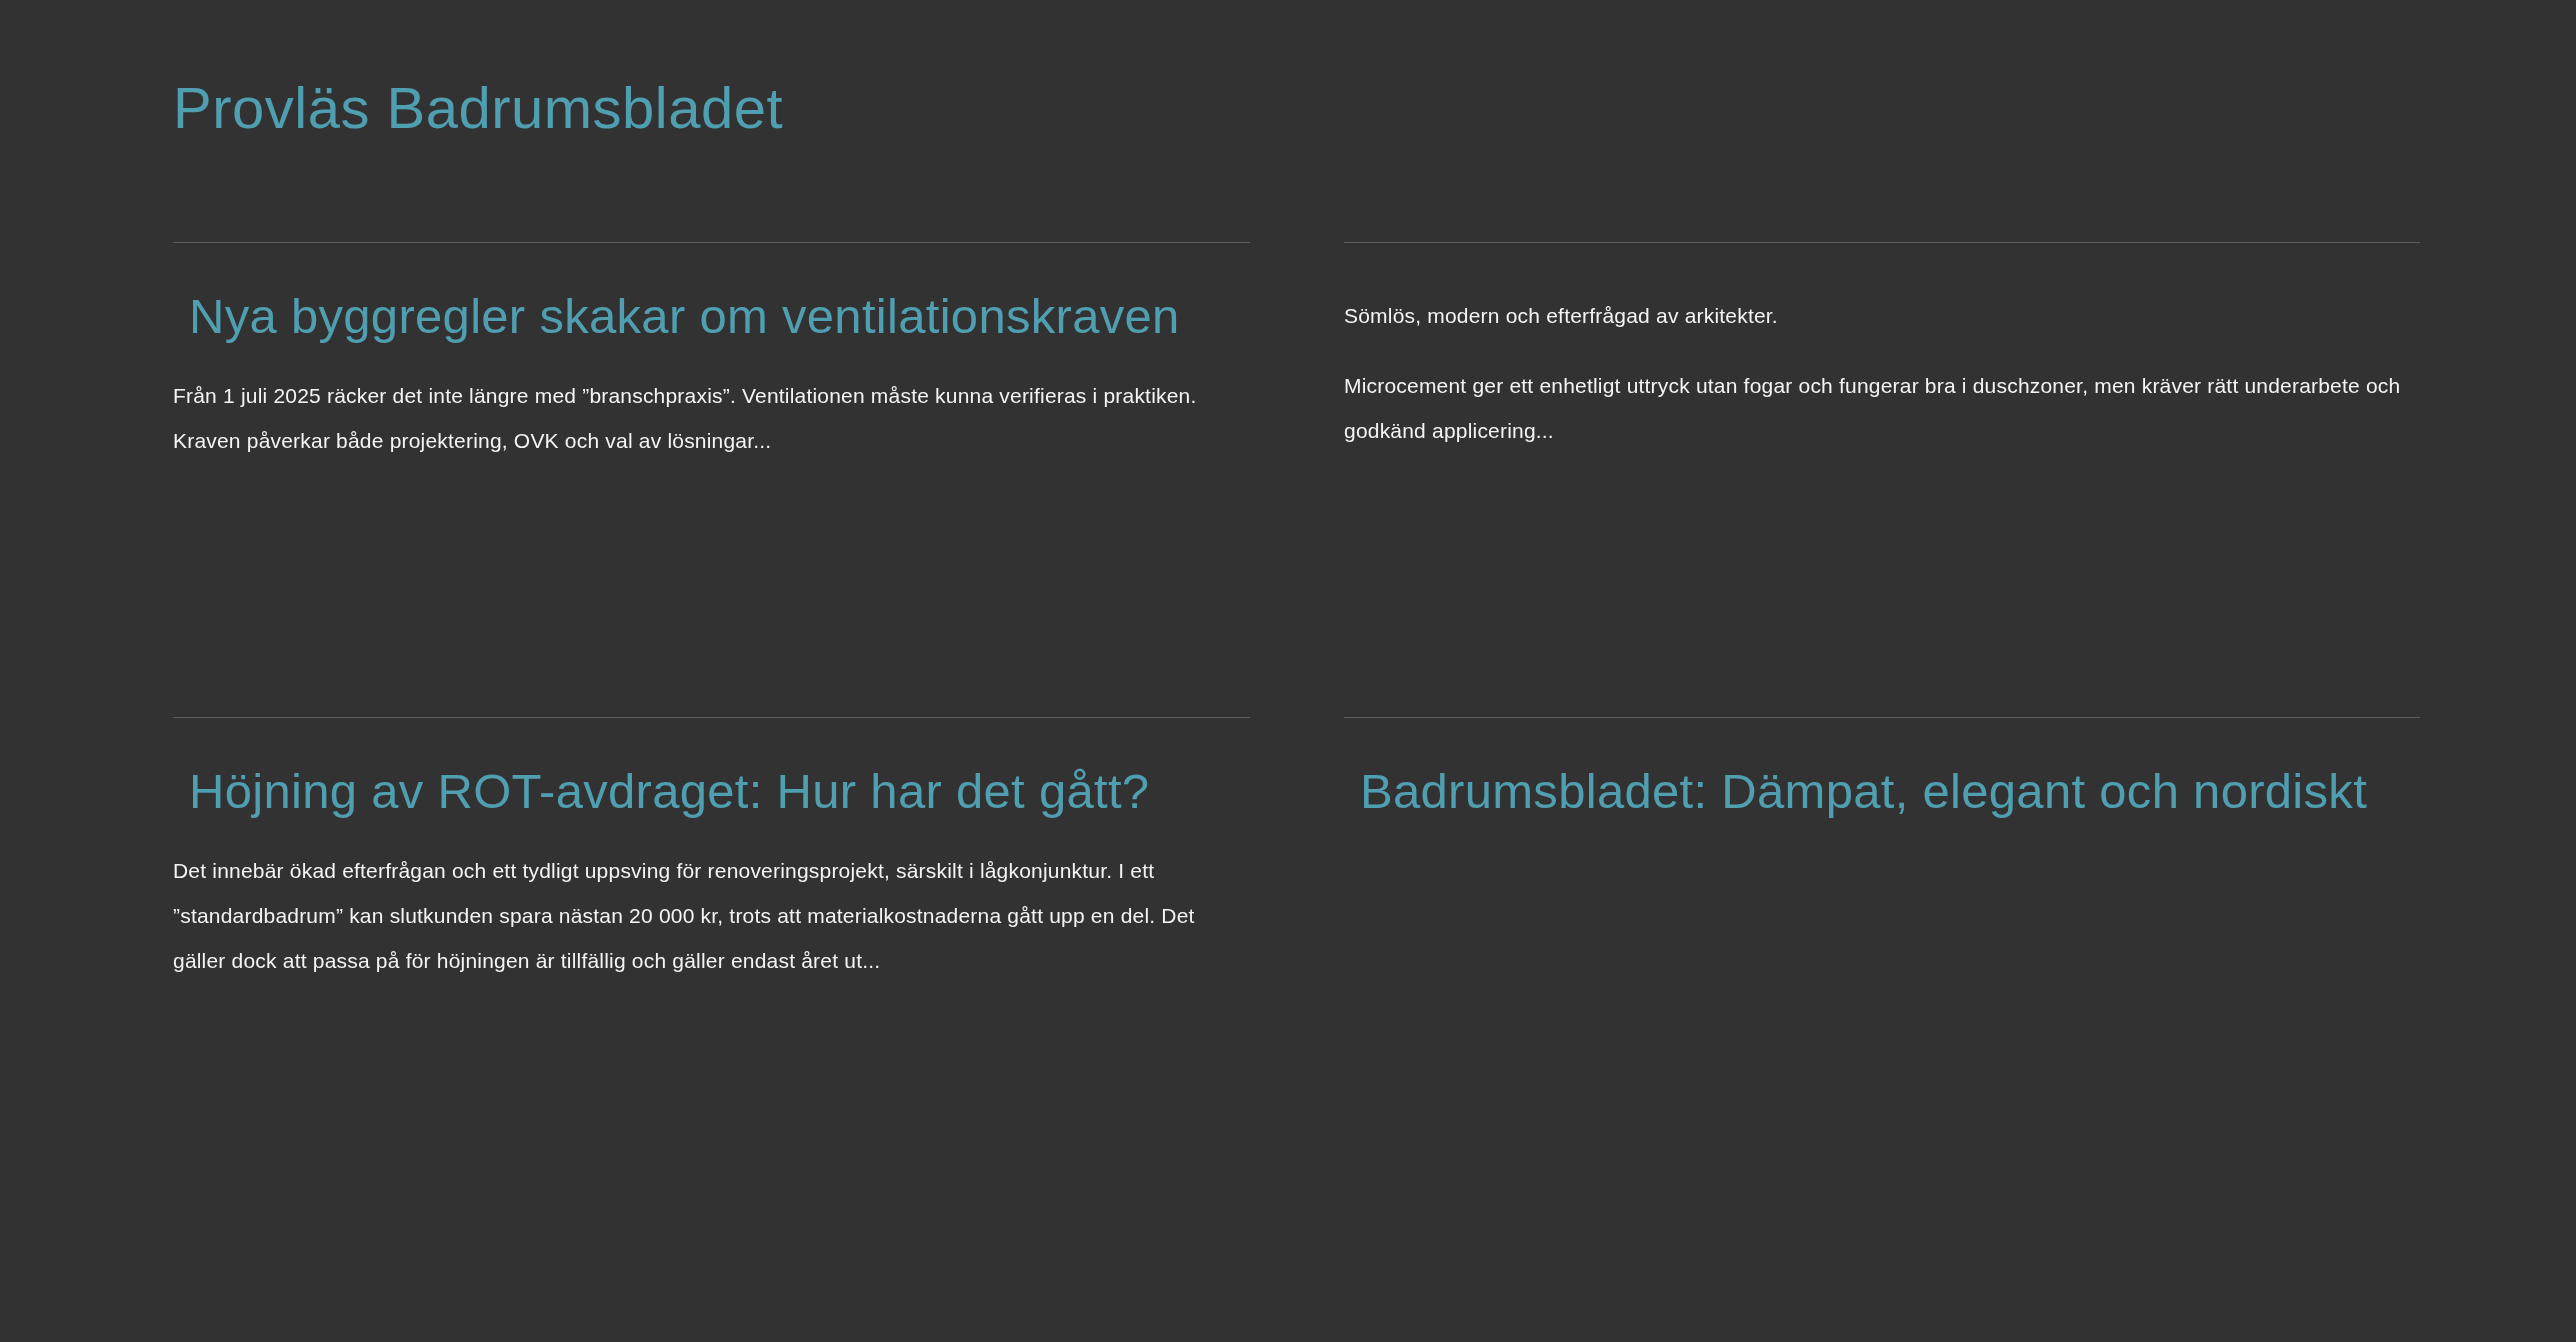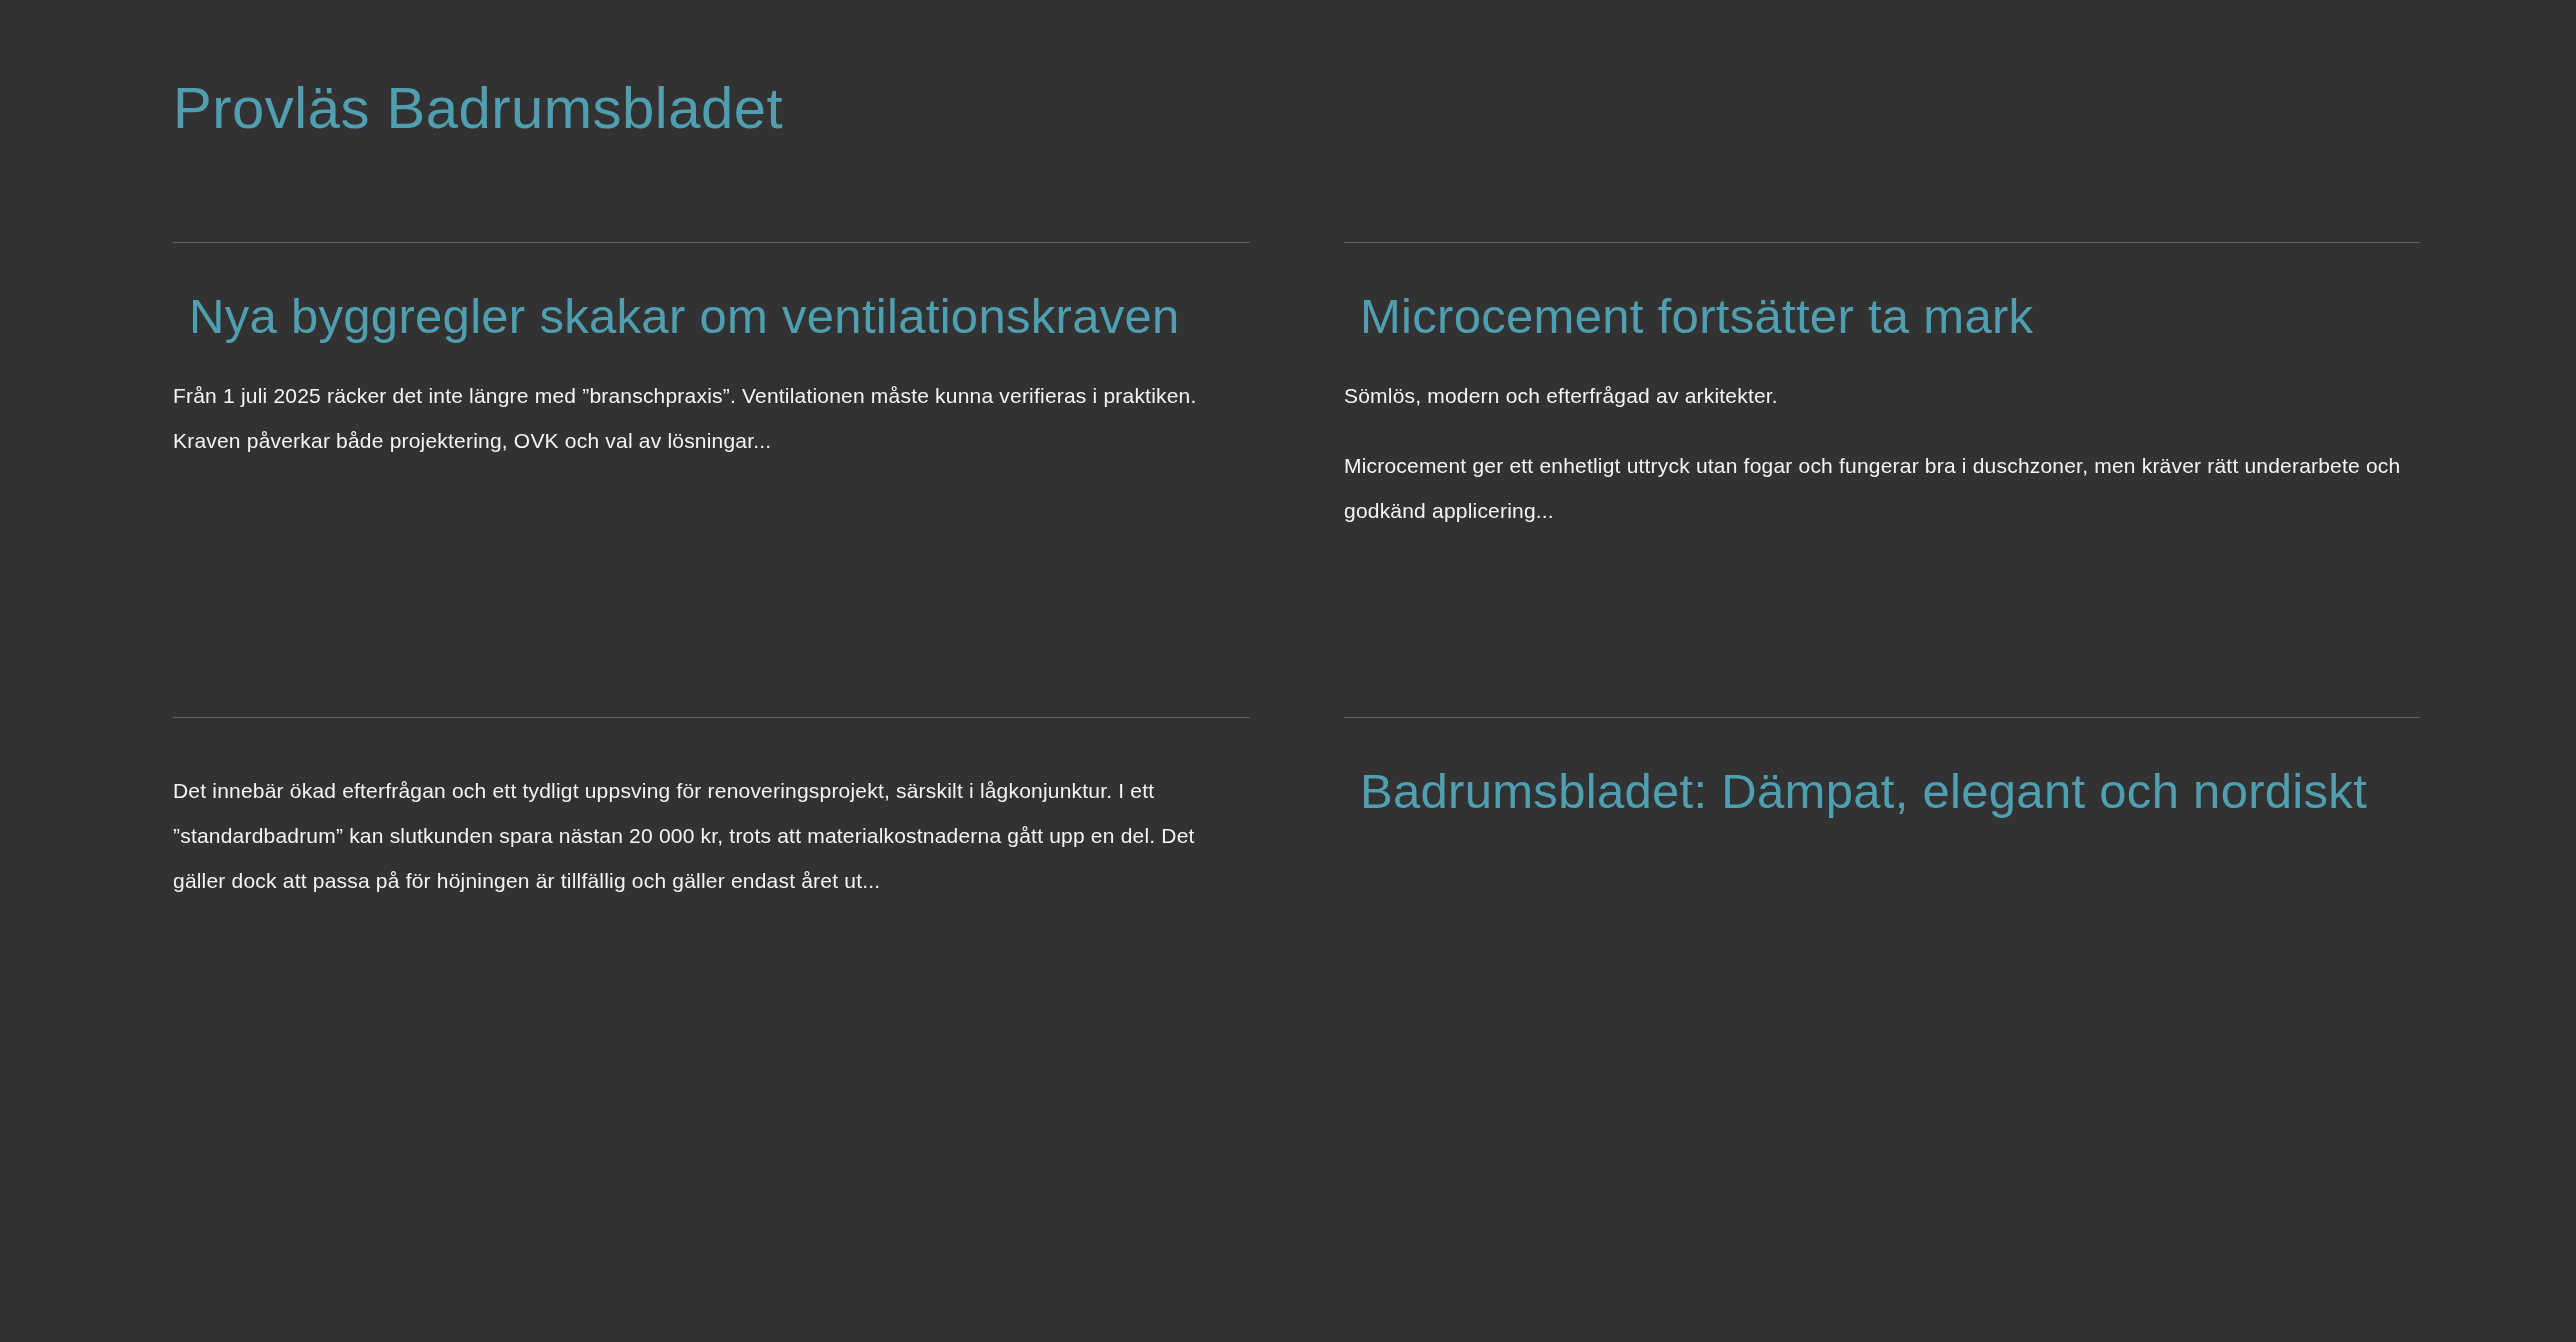--- a/index.html
+++ b/index.html
@@ -73,26 +73,26 @@
   <h1 class="page-title">Provläs Badrumsbladet</h1>
 
   <div class="articles-grid">
 
     <article class="teaser">
       <h2 class="teaser-title">Nya byggregler skakar om ventilationskraven</h2>
       <p class="teaser-text">Från 1 juli 2025 räcker det inte längre med ”branschpraxis”. Ventilationen måste kunna verifieras i praktiken. Kraven påverkar både projektering, OVK och val av lösningar...</p>
     </article>
 
     <article class="teaser">
-      <h2 class="teaser-title">Microcement fortsätter ta mark</h2>
       <p class="teaser-text">Sömlös, modern och efterfrågad av arkitekter.</p>
       <p class="teaser-text">Microcement ger ett enhetligt uttryck utan fogar och fungerar bra i duschzoner, men kräver rätt underarbete och godkänd applicering...</p>
     </article>
 
     <article class="teaser">
+      <h2 class="teaser-title">Höjning av ROT-avdraget: Hur har det gått?</h2>
       <p class="teaser-text">Det innebär ökad efterfrågan och ett tydligt uppsving för renoveringsprojekt, särskilt i lågkonjunktur. I ett ”standardbadrum” kan slutkunden spara nästan 20&nbsp;000 kr, trots att materialkostnaderna gått upp en del. Det gäller dock att passa på för höjningen är tillfällig och gäller endast året ut...</p>
     </article>
 
     <article class="teaser">
       <h2 class="teaser-title">Badrumsbladet: Dämpat, elegant och nordiskt</h2>
     </article>
 
   </div>
 </div>
 

